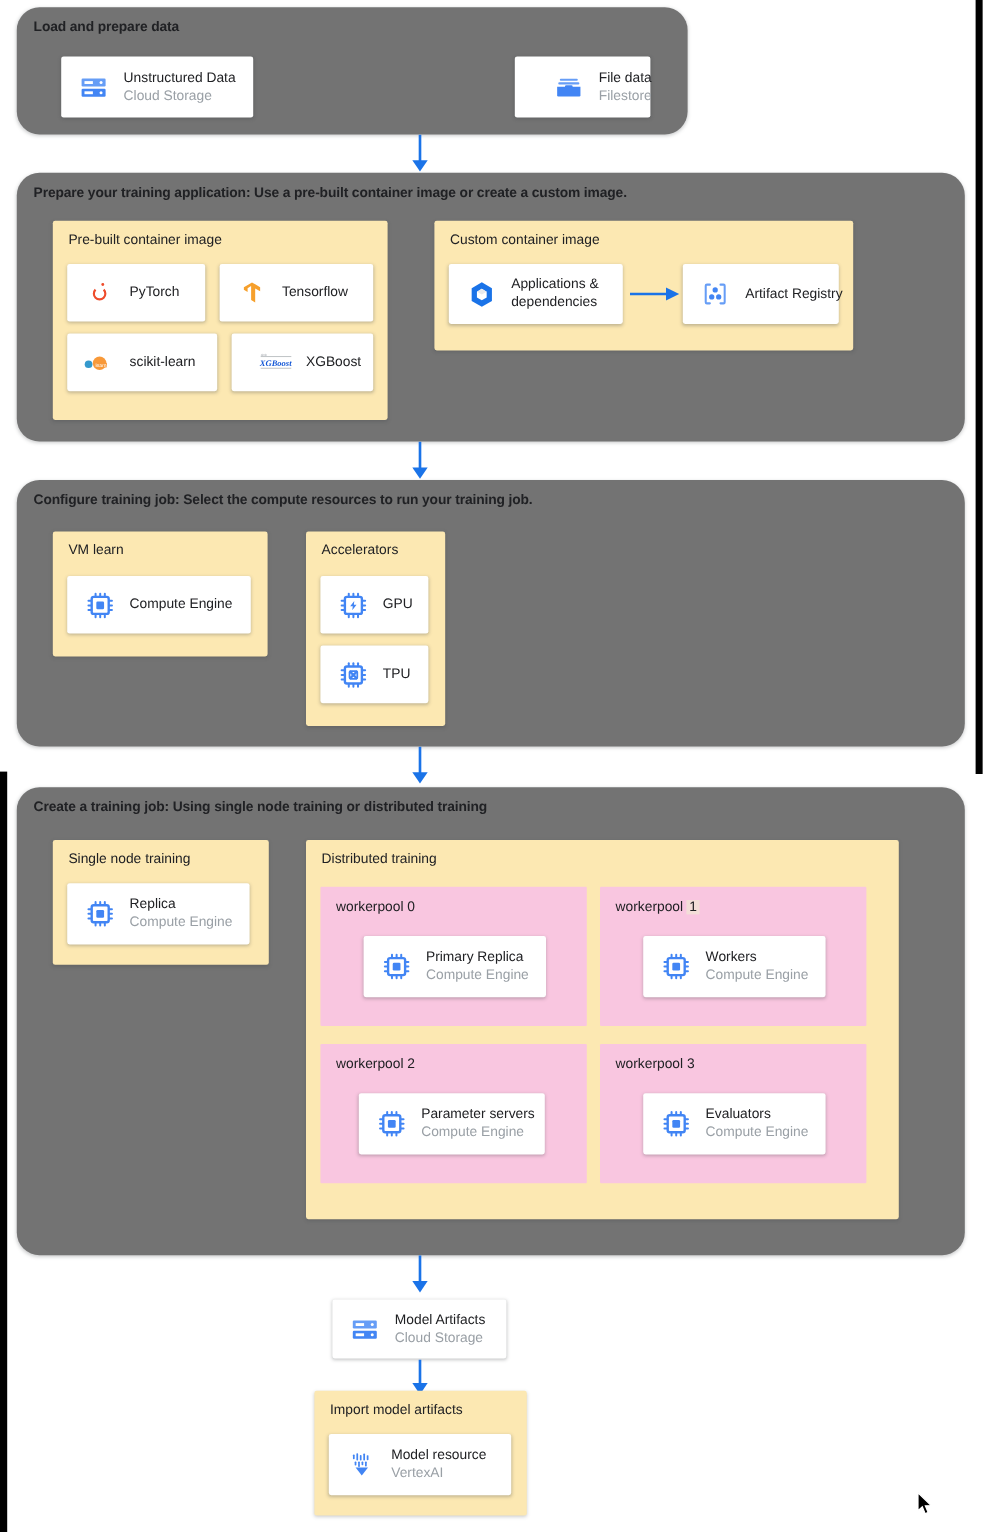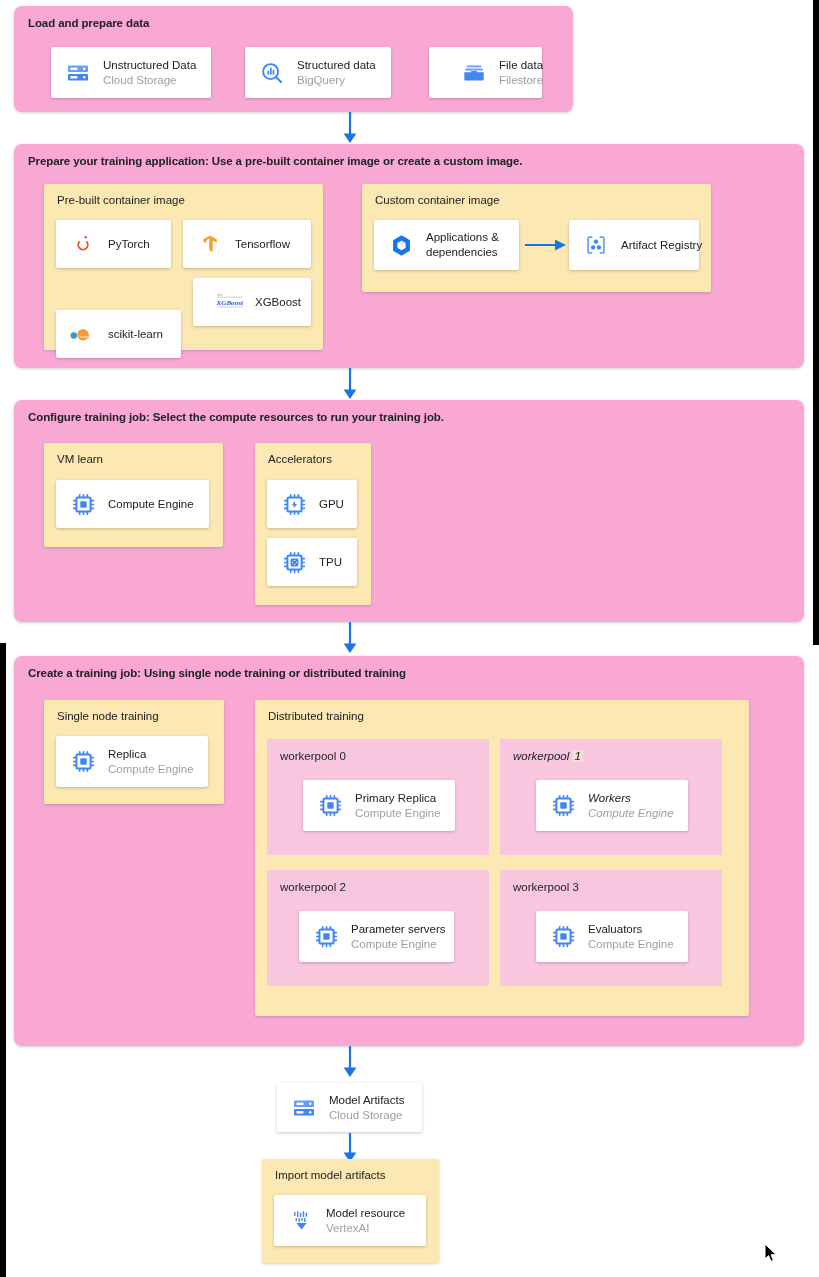--- a/index.html
+++ b/index.html
@@ -6,21 +6,21 @@
   body{
     width:819px;height:1277px;position:relative;background:#ffffff;
     font-family:"Liberation Sans","DejaVu Sans",sans-serif;
     -webkit-font-smoothing:antialiased;overflow:hidden;
   }
   .edge-bar{position:absolute;background:#000;}
   #edge-left{left:0;top:643px;width:6px;height:634px;}
   #edge-right{right:0;top:0;width:6px;height:645px;}
 
   .stage{
-    position:absolute;background:#f9a8d4;border-radius:8px;
+    position:absolute;background:#737373;border-radius:19px;
     box-shadow:0 1px 3px rgba(60,64,67,.25);
   }
   .stage-title{
     position:absolute;left:14px;top:11px;
     font-size:11.5px;font-weight:bold;color:#202124;letter-spacing:-.1px;
     white-space:nowrap;
   }
   .group{
     position:absolute;background:#fce8b2;border-radius:2px;
     box-shadow:0 1px 3px rgba(60,64,67,.25);
@@ -78,35 +78,20 @@
         <circle cx="18.2" cy="7.8" r="1.25" fill="#ffffff"></circle>
         <circle cx="18.2" cy="16.3" r="1.25" fill="#ffffff"></circle>
       </svg>
     </span>
     <span class="card-txt">
       <span class="card-title">Unstructured Data</span>
       <span class="card-sub">Cloud Storage</span>
     </span>
   </div>
 
-  <div class="card" style="left:231px;top:41px;width:146px;height:51px;">
-    <span class="card-ico">
-      <svg width="24" height="24" viewBox="0 0 24 24">
-        <circle cx="10.6" cy="10.6" r="7.5" fill="none" stroke="#4285f4" stroke-width="1.9"></circle>
-        <rect x="7.4" y="9.6" width="1.7" height="4" fill="#4285f4"></rect>
-        <rect x="10" y="6.8" width="1.7" height="6.8" fill="#4285f4"></rect>
-        <rect x="12.6" y="8.8" width="1.7" height="4.8" fill="#4285f4"></rect>
-        <line x1="16.2" y1="16.2" x2="21" y2="21" stroke="#4285f4" stroke-width="2.2" stroke-linecap="round"></line>
-      </svg>
-    </span>
-    <span class="card-txt">
-      <span class="card-title">Structured data</span>
-      <span class="card-sub">BigQuery</span>
-    </span>
-  </div>
 
   <div class="card" style="left:415px;top:41px;width:113px;height:51px;padding-left:18px;">
     <span class="card-ico">
       <svg width="24" height="24" viewBox="0 0 24 24">
         <rect x="4.5" y="4.6" width="15" height="1.7" rx=".8" fill="#669df6"></rect>
         <rect x="3.2" y="7.6" width="17.6" height="1.8" rx=".9" fill="#669df6"></rect>
         <path d="M2.3 11.2 H21.7 V18.4 a1 1 0 0 1 -1 1 H3.3 a1 1 0 0 1 -1 -1 Z" fill="#4285f4"></path>
         <rect x="8.8" y="10" width="6.4" height="2.4" rx="1" fill="#4285f4"></rect>
       </svg>
     </span>
@@ -146,21 +131,21 @@
       <span class="card-ico">
         <svg width="22" height="22" viewBox="0 0 24 24">
           <path d="M12 2.6 L19.4 6.9 V10.6 L14.9 8.0 V20.8 L11.2 18.6 V5.9 L8.0 7.8 V11.2 L4.6 9.2 V6.9 Z" fill="#f6a02c"></path>
         </svg>
       </span>
       <span class="card-txt">
         <span class="card-title">Tensorflow</span>
       </span>
     </div>
 
-    <div class="card" style="left:12px;top:94px;width:125px;height:48px;margin-top:32px;">
+    <div class="card" style="left:12px;top:94px;width:125px;height:48px;">
       <span class="card-ico">
         <svg width="26" height="16" viewBox="0 0 34 18">
           <circle cx="5" cy="11" r="4.2" fill="#3499cd"></circle>
           <circle cx="17" cy="10" r="7.4" fill="#f89939"></circle>
           <rect x="11" y="9.5" width="14" height="5" rx="1" fill="#f89939"></rect>
           <text x="12.5" y="14.4" font-family="'Liberation Sans',sans-serif" font-size="5.4" fill="#ffffff">learn</text>
         </svg>
       </span>
       <span class="card-txt">
         <span class="card-title">scikit-learn</span>
@@ -387,21 +372,21 @@
             </g>
           </svg>
         </span>
         <span class="card-txt">
           <span class="card-title">Primary Replica</span>
           <span class="card-sub">Compute Engine</span>
         </span>
       </div>
     </div>
 
-    <div class="pool" style="left:245px;top:39px;width:222px;height:116px;font-style:italic;">
+    <div class="pool" style="left:245px;top:39px;width:222px;height:116px;">
       <div class="pool-title">
         <span>workerpool</span>
         <span class="hl">1</span>
       </div>
       <div class="card stacked" style="left:36px;top:41px;width:152px;height:51px;">
         <span class="card-ico">
           <svg width="25" height="25" viewBox="0 0 24 24">
             <rect x="5.2" y="5.2" width="13.6" height="13.6" rx="1.6" fill="none" stroke="#4285f4" stroke-width="1.9"></rect>
             <rect x="8.9" y="8.9" width="6.2" height="6.2" rx="1" fill="#4285f4"></rect>
             <g stroke="#4285f4" stroke-width="1.6" stroke-linecap="round">

